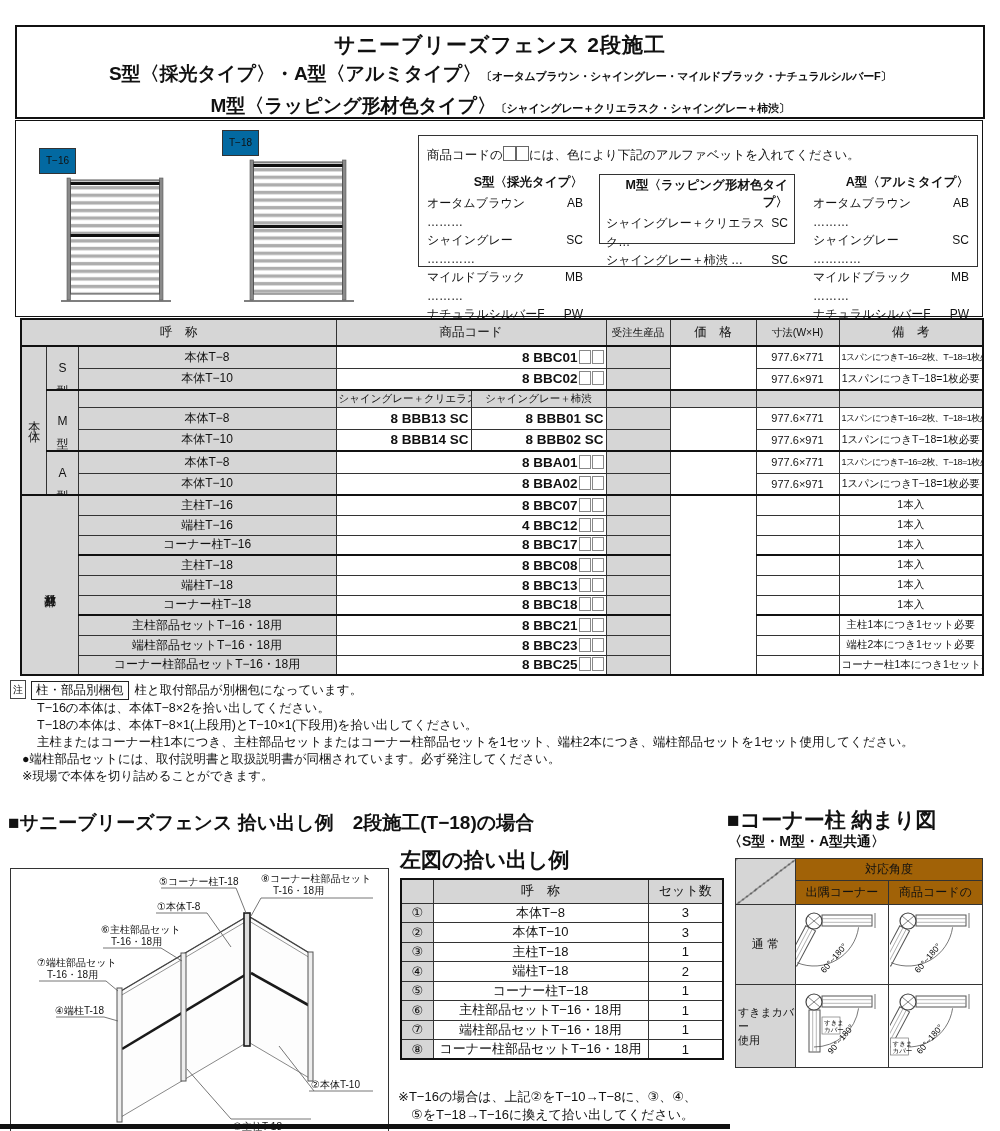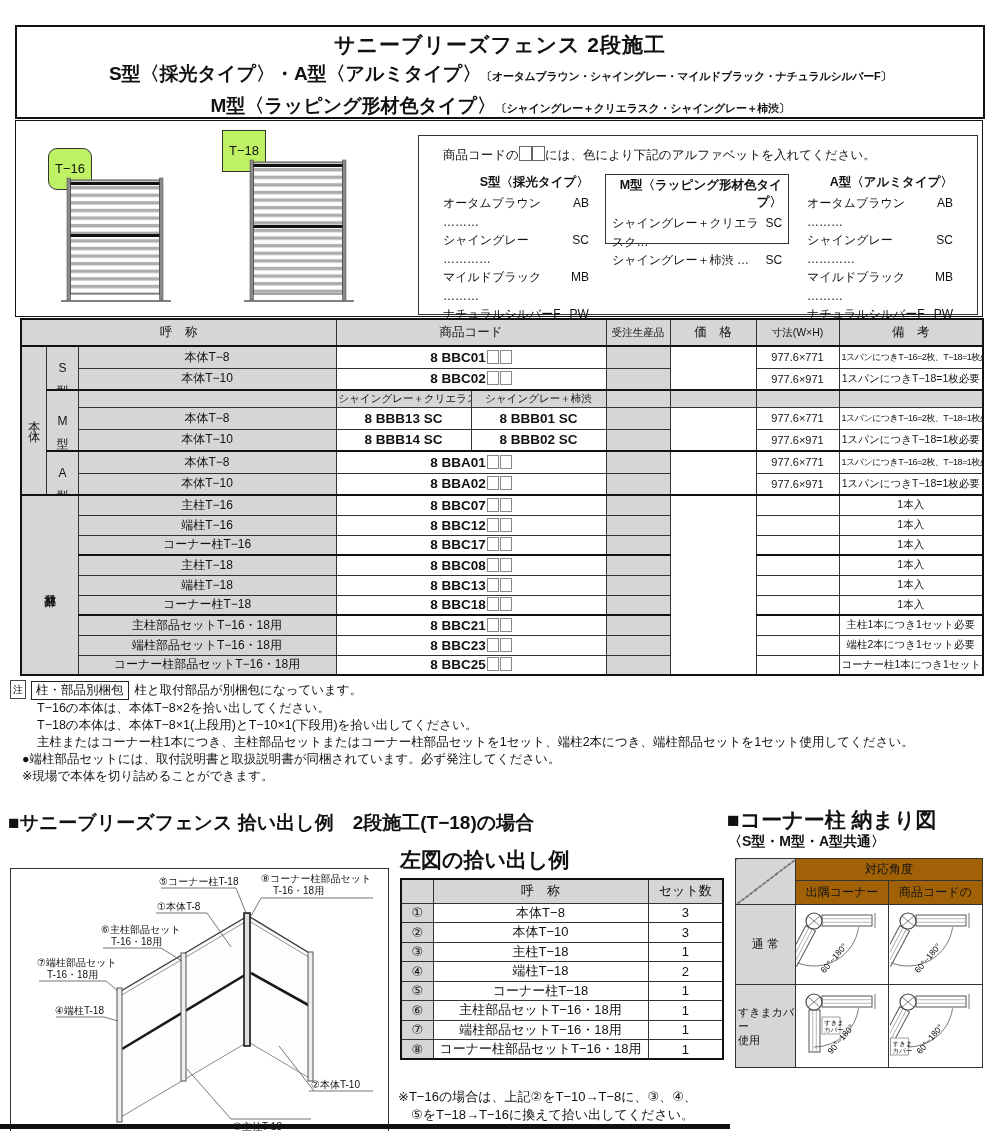--- a/index.html
+++ b/index.html
@@ -6,25 +6,25 @@
   .page{position:relative;width:1000px;height:1131px;background:#fff;
         font-family:"Liberation Sans","DejaVu Sans",sans-serif;color:#111;overflow:hidden;}
   
   .header-box{position:absolute;left:15px;top:25px;width:966px;height:90px;
               border:2.5px solid #111;text-align:center;}
   .hb-title{font-size:21px;font-weight:bold;margin-top:4px;letter-spacing:1px;}
   .hb-sub{font-size:19px;font-weight:bold;line-height:29px;}
   .hb-note{font-size:11px;font-weight:bold;letter-spacing:-0.3px;}
   
   .diagram-box{position:absolute;left:15px;top:120px;width:966px;height:195px;border:1.5px solid #111;}
-  .fence-label{position:absolute;border:1px solid #333;background:#bef264;font-size:13px;
-               padding:12px 6px;line-height:16px;}
+  .fence-label{position:absolute;border:1px solid #333;background:#0369a1;font-size:10px;
+               padding:4px 6px;line-height:16px;}
   .fsvg{position:absolute;}
-  .color-box{position:absolute;left:402px;top:14px;width:560px;height:180px;border:1.2px solid #333;
-             padding:10px 24px;box-sizing:border-box;}
+  .color-box{position:absolute;left:402px;top:14px;width:560px;height:132px;border:1.2px solid #333;
+             padding:10px 8px;box-sizing:border-box;}
   .cb-intro{font-size:12.5px;}
   .ibox{display:inline-block;width:11px;height:13px;border:1px solid #666;vertical-align:-2px;background:#fff;}
   .cb-cols{display:flex;margin-top:10px;}
   .clist{font-size:12px;}
   .clist .ctitle{font-weight:bold;font-size:12.5px;margin-bottom:3px;text-align:right;}
   .citem{display:flex;justify-content:space-between;line-height:18.5px;}
   .citem .icode{font-weight:normal;margin-left:4px;}
   .cl-s{width:168px;}
   .cl-m{width:196px;margin-left:16px;border:1px solid #333;padding:2px 6px 4px 6px;height:62px;}
   .cl-a{width:168px;margin-left:18px;}
@@ -33,21 +33,21 @@
              width:962px;border:2.5px solid #111;font-size:12px;}
   table.main td{border:1px solid #333;padding:0 2px;overflow:hidden;white-space:nowrap;}
   .gray{background:#d6d6d6;}
   .hdr{text-align:center;font-weight:normal;font-size:12.5px;}
   .sm{font-size:10.5px;}
   .bb2{border-bottom:2.5px solid #111 !important;}
   .bt2{border-top:2px solid #111 !important;}
   .vcell{writing-mode:vertical-rl;text-orientation:upright;text-align:center;font-size:12px;padding:0;}
   .vsp{letter-spacing:10px;}
   .name{text-align:center;font-size:12px;}
-  .code{text-align:center;font-weight:bold;font-size:13.5px;background:#fff;}
+  .code{text-align:right;font-weight:bold;font-size:13.5px;background:#fff;}
   .cbox{display:inline-block;width:10px;height:12px;border:1px solid #888;background:#fff;
         vertical-align:-2px;margin-left:1px;}
   .order{background:#d6d6d6;}
   .price{background:#fff;}
   .size{text-align:center;font-size:11px;background:#fff;}
   .note{text-align:center;font-size:10.5px;background:#fff;}
   .nsm{font-size:9px;letter-spacing:-0.5px;}
   .subh{text-align:center;font-size:10.5px;}
   
   .notes{position:absolute;left:10px;top:680px;font-size:12.5px;line-height:17px;width:965px;}
@@ -85,21 +85,21 @@
 
 <div class="page">
 
   <div class="header-box">
     <div class="hb-title">サニーブリーズフェンス 2段施工</div>
     <div class="hb-sub"><span>S型〈採光タイプ〉・A型〈アルミタイプ〉</span><span class="hb-note">〔オータムブラウン・シャイングレー・マイルドブラック・ナチュラルシルバーF〕</span></div>
     <div class="hb-sub"><span>M型〈ラッピング形材色タイプ〉</span><span class="hb-note">〔シャイングレー＋クリエラスク・シャイングレー＋柿渋〕</span></div>
   </div>
 
   <div class="diagram-box">
-    <div class="fence-label" style="left:32px;top:27px;border-radius:9px;">T−16</div>
+    <div class="fence-label" style="left:23px;top:27px;">T−16</div>
     <svg class="fsvg" style="left:45px;top:48px;" width="110" height="140" viewBox="0 0 110 140">
       <defs>
         <pattern id="slats16" width="10" height="7.6" patternUnits="userSpaceOnUse">
           <rect width="10" height="7.6" fill="#fff"></rect>
             <rect width="10" height="3.4" y="1.8" fill="#adadad"></rect>
         </pattern>
       </defs>
       <rect x="6" y="9" width="3.5" height="122" fill="#8a8a8a" stroke="#555" stroke-width="0.6"></rect>
       <rect x="98.5" y="9" width="3.5" height="122" fill="#8a8a8a" stroke="#555" stroke-width="0.6"></rect>
       <rect x="9.5" y="11" width="89" height="114" fill="url(#slats16)" stroke="#555" stroke-width="1"></rect>
@@ -258,21 +258,21 @@
       <td class="gray vcell bt2" rowspan="9" colspan="2">共通部材</td>
       <td class="gray name bt2">主柱T−16</td>
       <td class="code bt2" colspan="2"><span>8 BBC07</span><span class="cbox"></span><span class="cbox"></span></td>
       <td class="order bt2"></td>
       <td class="price bt2" rowspan="9"></td>
       <td class="size bt2"></td>
       <td class="note bt2">1本入</td>
     </tr>
     <tr style="height:20px">
       <td class="gray name">端柱T−16</td>
-      <td class="code" colspan="2"><span>8 BBC12</span><span class="cbox"></span><span class="cbox"></span></td>
+      <td class="code" colspan="2"><span>4 BBC12</span><span class="cbox"></span><span class="cbox"></span></td>
       <td class="order"></td>
       <td class="size"></td>
       <td class="note">1本入</td>
     </tr>
     <tr style="height:20px">
       <td class="gray name">コーナー柱T−16</td>
       <td class="code" colspan="2"><span>8 BBC17</span><span class="cbox"></span><span class="cbox"></span></td>
       <td class="order"></td>
       <td class="size"></td>
       <td class="note">1本入</td>

